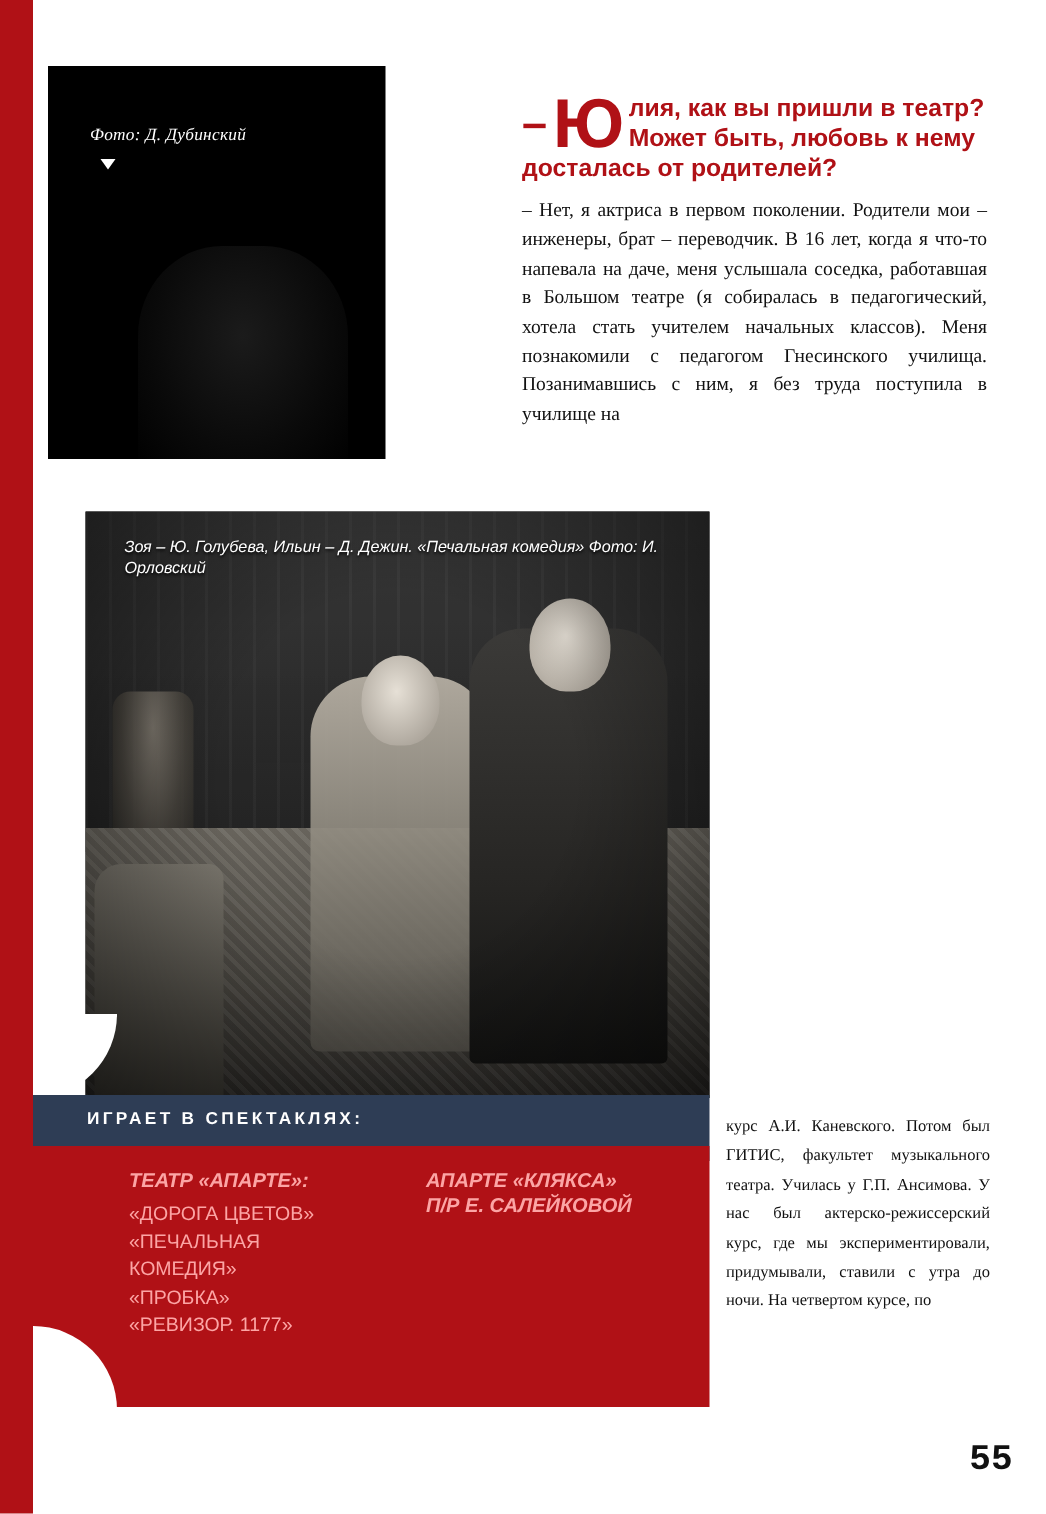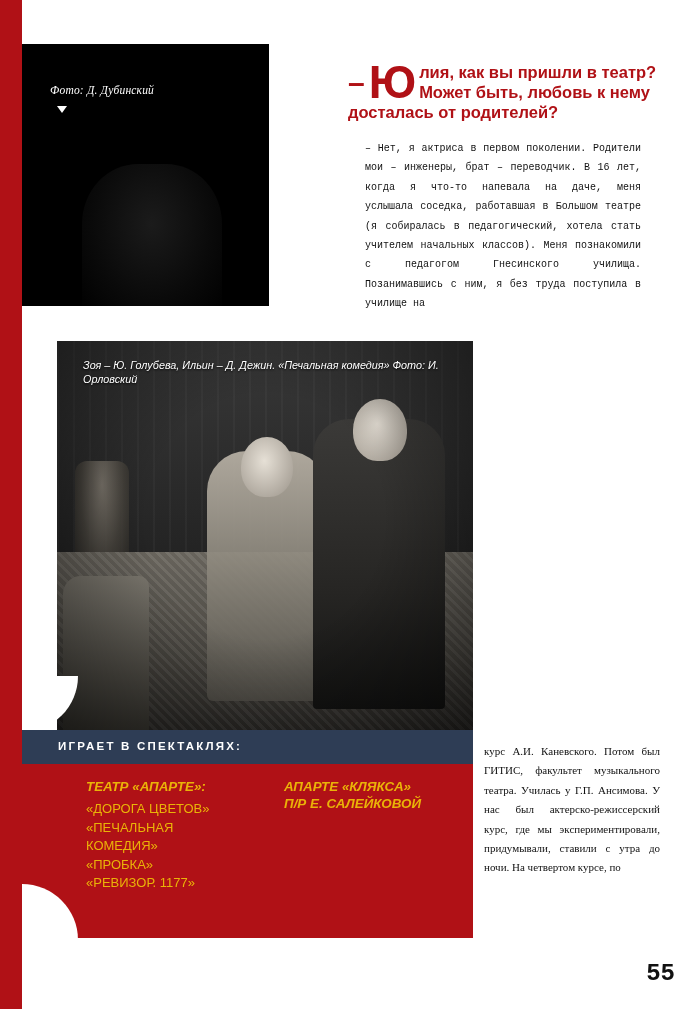--- a/index.html
+++ b/index.html
@@ -17,22 +17,22 @@
   .left-band {
     position: absolute;
     left: 0; top: 0;
     width: 22px; height: 1009px;
     background: #b01116;
   }
 
   
   .photo-top {
     position: absolute;
-    left: 22px; top: 44px;
-    width: 247px; height: 262px;
+    left: 32px; top: 44px;
+    width: 225px; height: 262px;
     background: #000000;
     overflow: hidden;
     padding-left: 36px;
   }
   .photo-top .credit {
     position: absolute;
     left: 28px; top: 40px;
     color: #ffffff;
     font-family: "Liberation Serif", serif;
     font-style: italic;
@@ -80,26 +80,26 @@
     margin: 2px 3px 0 0;
   }
   .lead .dash {
     float: left;
     font-size: 30px;
     line-height: 34px;
     margin: 4px 4px 0 0;
     color: #b01116;
   }
   .body-p {
-    font-family: Liberation Mono, monospace;
-    font-size: 10px;
+    font-family: Liberation Serif, serif;
+    font-size: 13px;
     line-height: 19.4px;
     color: #111111;
     text-align: justify;
-    margin: 17px;
+    margin: 0;
     hyphens: manual;
   }
 
   
   .photo-main {
     position: absolute;
     left: 57px; top: 341px;
     width: 416px; height: 391px;
     background: #1a1a1a;
     overflow: hidden;
@@ -188,21 +188,21 @@
   }
   .plays-body {
     position: absolute;
     left: 22px; top: 764px;
     width: 451px; height: 174px;
     background: #b01116;
   }
   .plays-body .col {
     position: absolute;
     top: 14px;
-    color: #eab308;
+    color: #fca5a5;
     font-family: "Liberation Sans", sans-serif;
     font-size: 13px;
     line-height: 18.5px;
   }
   .plays-body .col.c1 { left: 64px; width: 180px; }
   .plays-body .col.c2 { left: 262px; width: 190px; }
   .plays-body .theatre {
     font-style: italic;
     font-weight: bold;
     font-size: 13.4px;

